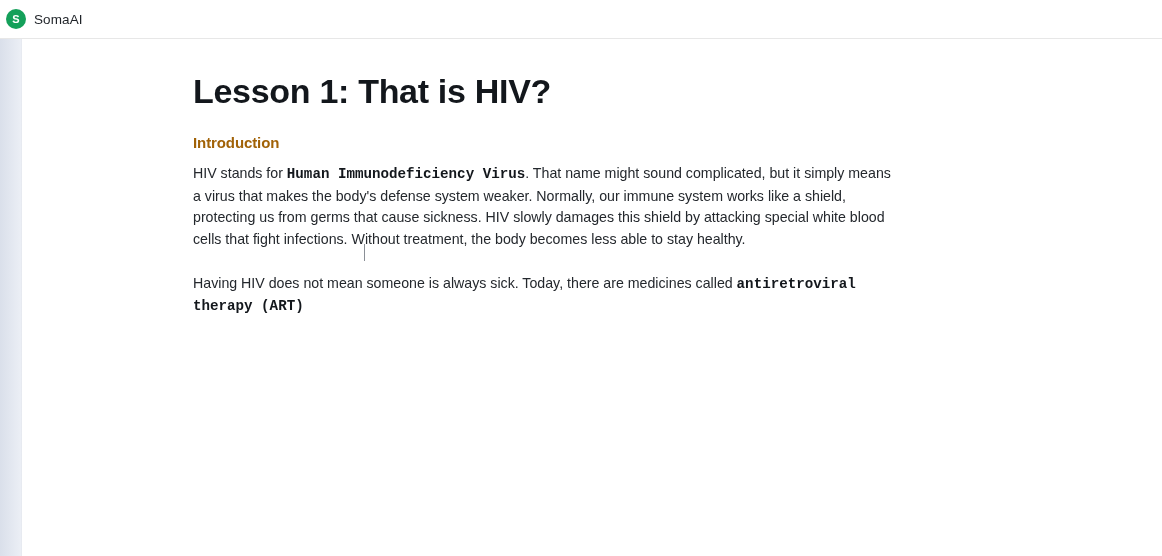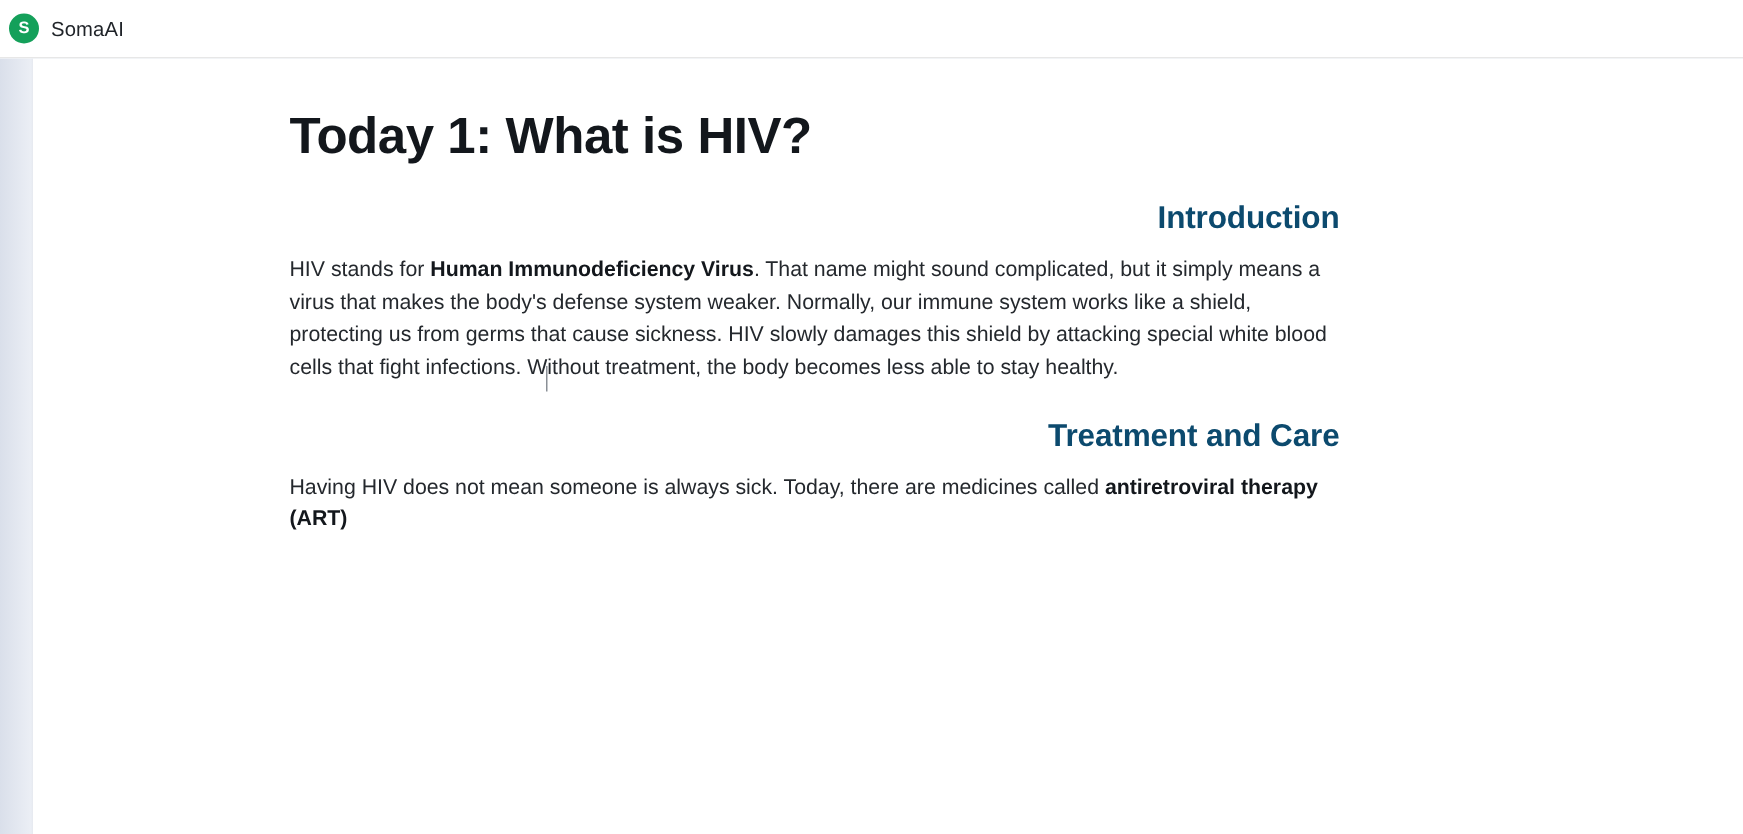--- a/index.html
+++ b/index.html
@@ -77,26 +77,25 @@
 
   h1.doc-title {
     font-size: 34px;
     line-height: 1.2;
     font-weight: bold;
     margin: 0 0 22px 0;
     color: #13171c;
     letter-spacing: -0.3px;
   }
   h2.section-title {
-    font-size: 21px;
+    font-size: 15px;
     font-weight: bold;
     margin: 0 0 12px 0;
-    color: #0c4a6e;
+    color: #a16207;
     letter-spacing: -0.1px;
-    text-align: right;
   }
   .section {
     margin-bottom: 22px;
   }
   p.para {
     font-size: 14.2px;
     line-height: 1.53;
     margin: 0 0 12px 0;
     color: #24282d;
   }
@@ -108,20 +107,21 @@
     padding-left: 26px;
   }
   ul.bullets li {
     font-size: 14.2px;
     line-height: 1.62;
     color: #24282d;
   }
   b, strong {
     font-weight: bold;
     color: #13171c;
+    font-family: Liberation Mono, monospace;
   }
 
   
   .caret {
     position: absolute;
     left: 342px;
     top: 205px;
     width: 1px;
     height: 17px;
     background: #8a8f96;
@@ -142,29 +142,28 @@
   <div class="brand">
     <div class="brand-logo">S</div>
     <div class="brand-name">SomaAI</div>
   </div>
 </div>
 
 <div class="canvas">
   <div class="backdrop-shade"></div>
   <div class="page-sheet">
     <div class="doc">
-      <h1 class="doc-title">Today 1: What is HIV?</h1>
+      <h1 class="doc-title">Lesson 1: That is HIV?</h1>
       <div id="sections-root">
           <div class="section">
             <h2 class="section-title">Introduction</h2>
             <p class="para"><span>HIV stands for </span><strong>Human Immunodeficiency Virus</strong><span>. That name might sound complicated, but it simply means a virus that makes the body's defense system weaker. Normally, our immune system works like a shield, protecting us from germs that cause sickness. HIV slowly damages this shield by attacking special white blood cells that fight infections. Without treatment, the body becomes less able to stay healthy.</span></p>
           </div>
           <div class="section">
           </div>
           <div class="section">
-            <h2 class="section-title">Treatment and Care</h2>
             <p class="para"><span>Having HIV does not mean someone is always sick. Today, there are medicines called </span><strong>antiretroviral therapy (ART)</strong></p>
           </div>
         </div>
     </div>
     <div class="caret"></div>
   </div>
 </div>
 
 </body></html>

